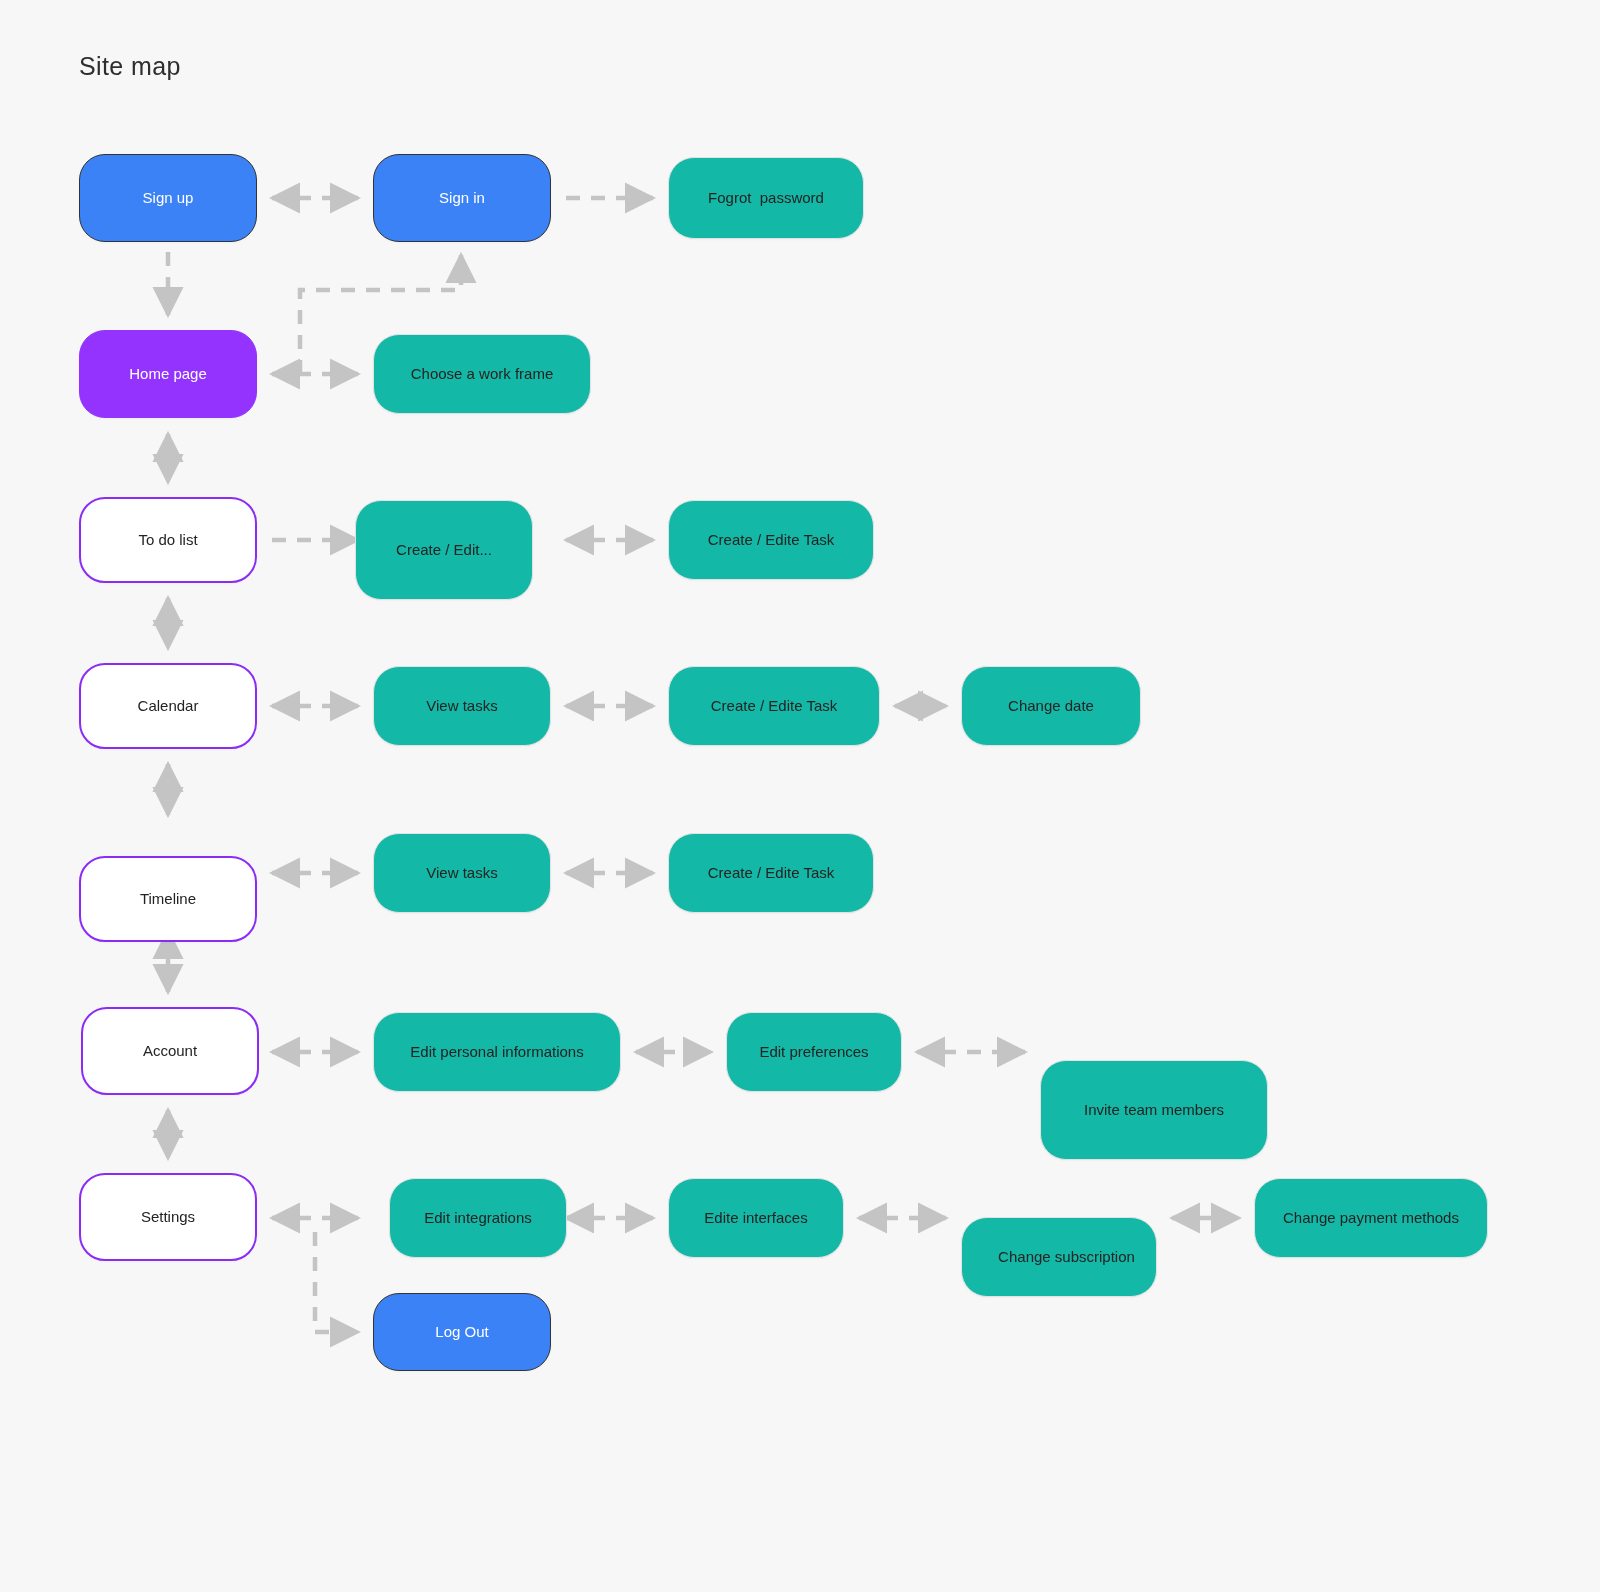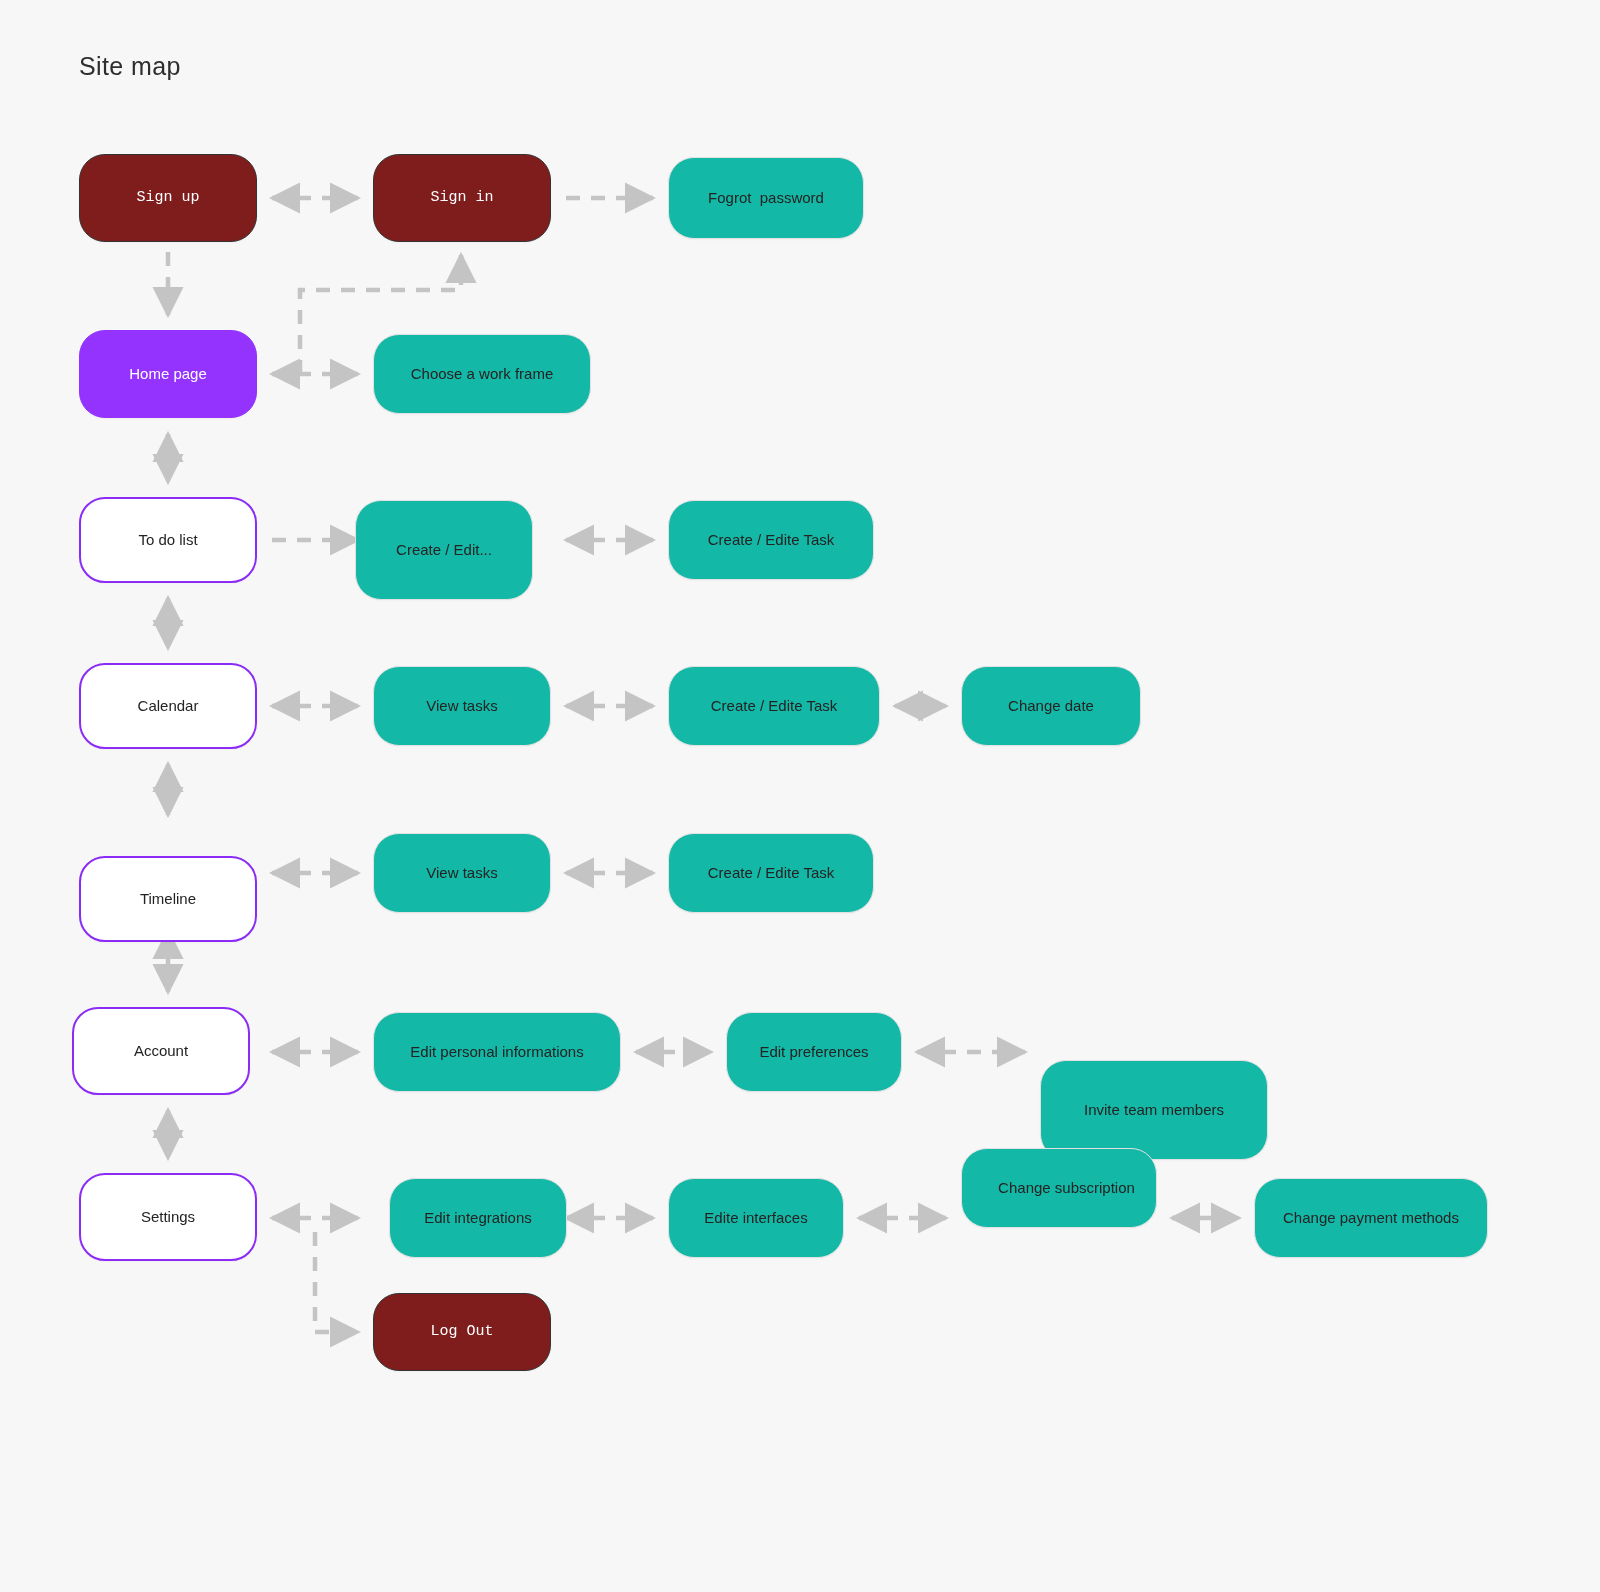--- a/index.html
+++ b/index.html
@@ -52,24 +52,23 @@
     font-size: 15px;
     line-height: 1.25;
     padding: 4px 14px;
     background: #14b8a6;
     border: 1.5px solid #e2e2e2;
     color: #232323;
     box-shadow: 0 1px 2px rgba(0,0,0,0.03);
     white-space: pre;
   }
   .node.dark {
-    background: #7f1d1d;
+    background: #3b82f6;
     border-color: #333333;
     color: #ffffff;
-    font-family: Liberation Mono, monospace;
   }
   .node.purple-fill {
     background: #9333fd;
     border-color: #9333fd;
     color: #ffffff;
   }
   .node.purple-outline {
     background: #ffffff;
     border: 2px solid #8b2bf5;
     color: #232323;
@@ -160,33 +159,33 @@
   <div class="node" style="left:668px; top:666px; width:212px; height:80px;">Create / Edite Task</div>
 
   <div class="node" style="left:961px; top:666px; width:180px; height:80px;">Change date</div>
 
   <div class="node purple-outline" style="left:79px; top:830px; width:178px; height:86px;margin-top:26px;">Timeline</div>
 
   <div class="node" style="left:373px; top:833px; width:178px; height:80px;">View tasks</div>
 
   <div class="node" style="left:668px; top:833px; width:206px; height:80px;">Create / Edite Task</div>
 
-  <div class="node purple-outline" style="left:72px; top:1007px; width:178px; height:88px;">Account</div>
+  <div class="node purple-outline" style="left:81px; top:1007px; width:178px; height:88px;">Account</div>
 
   <div class="node" style="left:373px; top:1012px; width:248px; height:80px;">Edit personal informations</div>
 
   <div class="node" style="left:726px; top:1012px; width:176px; height:80px;">Edit preferences</div>
 
   <div class="node" style="left:1040px; top:1060px; width:228px; height:100px;">Invite team members</div>
 
   <div class="node purple-outline" style="left:79px; top:1173px; width:178px; height:88px;">Settings</div>
 
   <div class="node" style="left:373px; top:1178px; width:178px; height:80px;margin-left:16px;">Edit integrations</div>
 
   <div class="node" style="left:668px; top:1178px; width:176px; height:80px;">Edite interfaces</div>
 
-  <div class="node" style="left:961px; top:1148px; width:196px; height:80px;padding-left:29px;">Change subscription</div>
+  <div class="node" style="left:961px; top:1217px; width:196px; height:80px;padding-left:29px;">Change subscription</div>
 
   <div class="node" style="left:1254px; top:1178px; width:234px; height:80px;">Change payment methods</div>
 
   <div class="node dark" style="left:373px; top:1293px; width:178px; height:78px;">Log Out</div>
 
 </div>
 
 </body></html>

